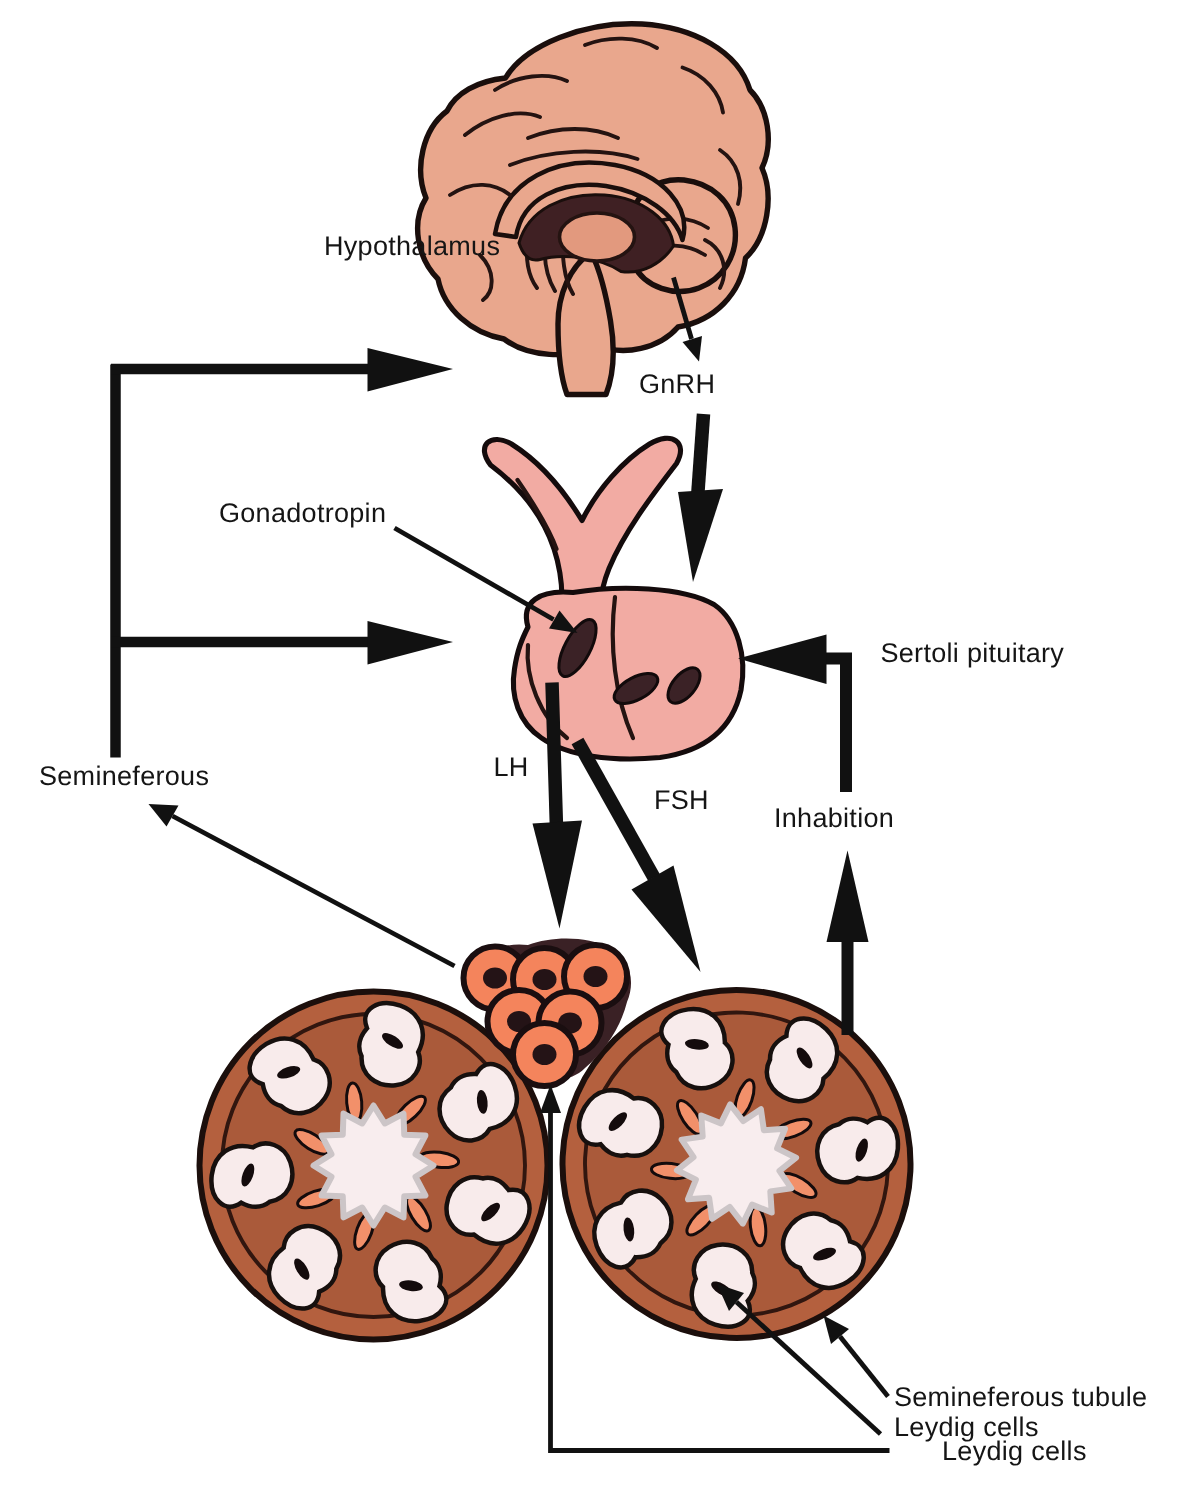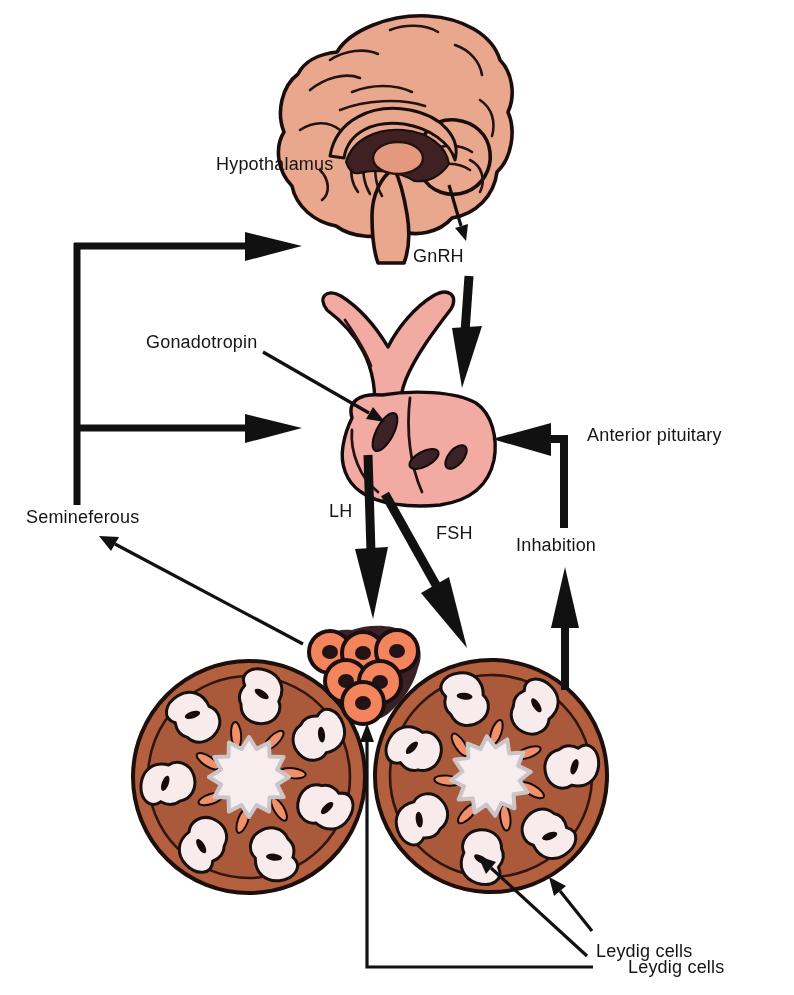--- a/index.html
+++ b/index.html
@@ -202,23 +202,24 @@
     </g>
     <g>
       <path class="al thin" d="M 593,967 L 367,967 L 367,737"></path>
       <polygon class="ah" points="367,723 360,742 374,742"></polygon>
     </g>
   </svg>
 
   <div class="lbl" style="left:216px;top:154px">Hypothalamus</div>
 
 
-  <div class="lbl" style="left:413px;top:246px">GnRH</div>
+  <div class="lbl" style="left:426px;top:246px">GnRH</div>
   <div class="lbl" style="left:146px;top:332px">Gonadotropin</div>
-  <div class="lbl" style="left:587px;top:425px">Anterior pituitary</div>
+  <div class="lbl" style="left:587px;top:425px">Sertoli pituitary</div>
   <div class="lbl" style="left:329px;top:501px">LH</div>
   <div class="lbl" style="left:436px;top:523px">FSH</div>
   <div class="lbl" style="left:516px;top:535px">Inhabition</div>
   <div class="lbl" style="left:26px;top:507px">Semineferous</div>
+  <div class="lbl" style="left:596px;top:921px">Semineferous tubule</div>
   <div class="lbl" style="left:596px;top:941px">Leydig cells</div>
   <div class="lbl" style="left:628px;top:957px">Leydig cells</div>
 
 </div>
 
 </body></html>

